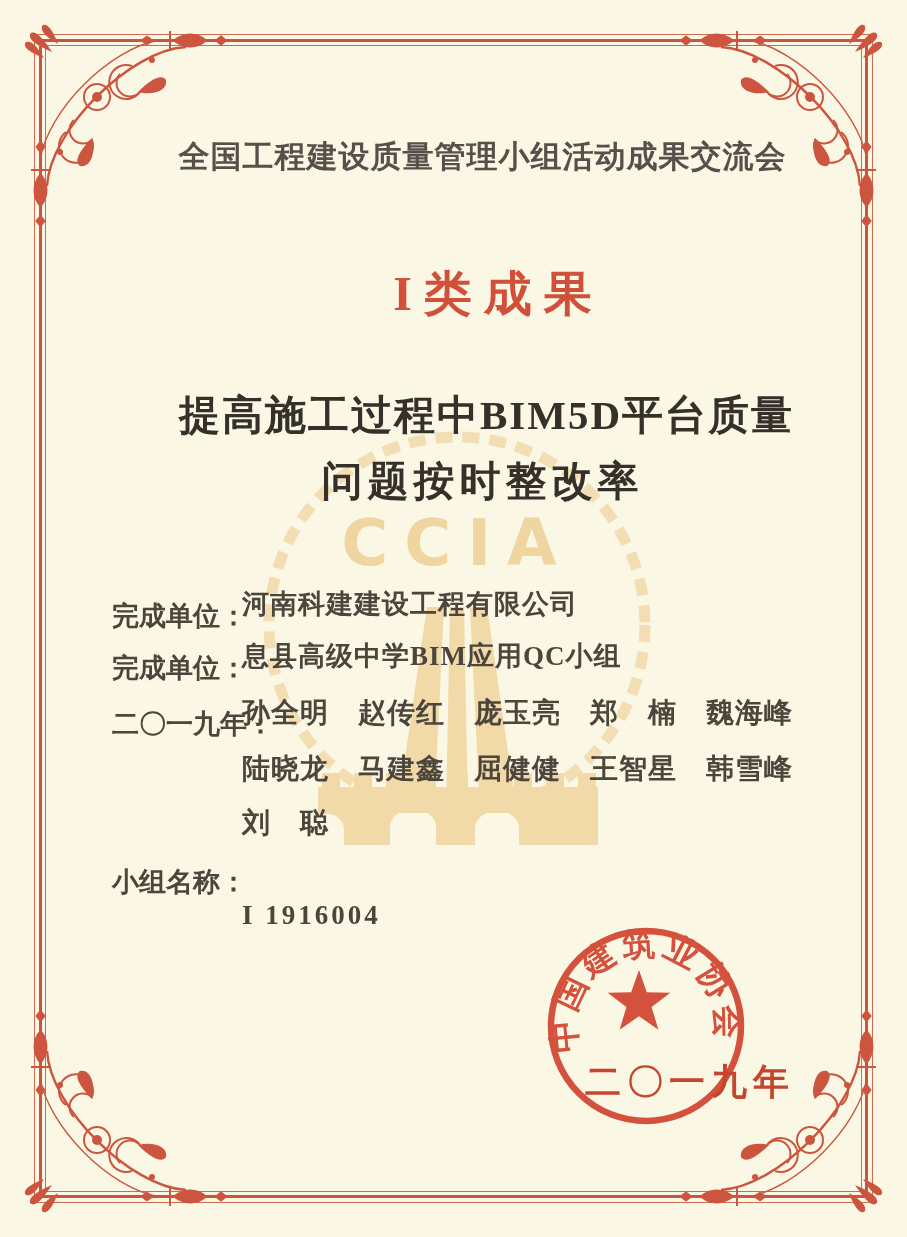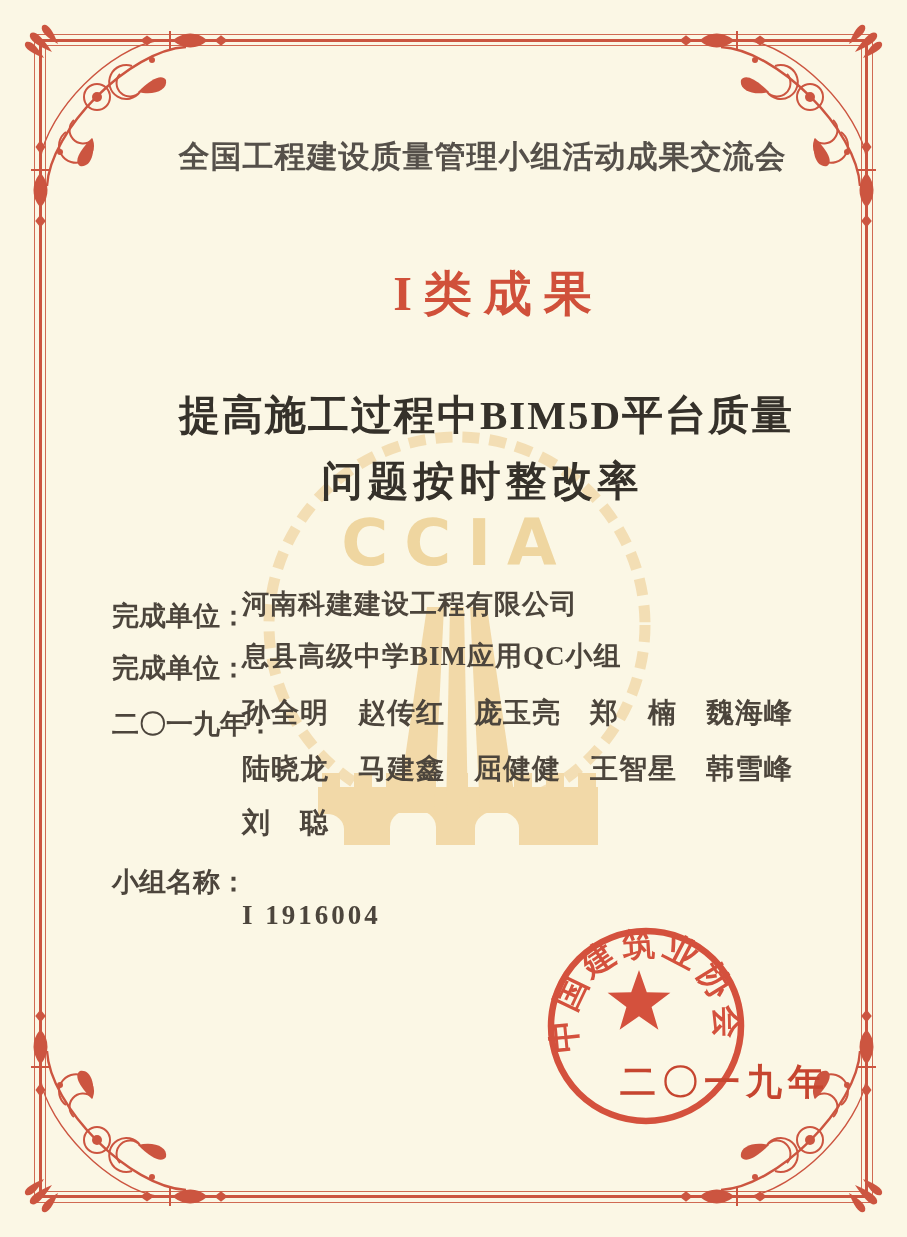--- a/index.html
+++ b/index.html
@@ -51,21 +51,21 @@
   .row-members2{top:750px;}
   .row-members3{top:804px;}
   .row-certno{top:852px;}
   .row-certno .field-value{letter-spacing:3px;margin-top:48px;}
   
   .seal{position:absolute;left:540px;top:920px;width:212px;height:212px;z-index:3;opacity:.9;pointer-events:none;}
   .seal-char-path{font-size:33px;letter-spacing:5px;fill:#d0402b;font-weight:700;
     font-family:"Liberation Serif","DejaVu Serif",serif;}
   .year-date{
     top:1058px;left:556px;z-index:4;
-    font-size:36px;letter-spacing:6px;color:#c6452f;font-weight:600;white-space:nowrap;margin-left:35px;
+    font-size:36px;letter-spacing:6px;color:#c6452f;font-weight:600;white-space:nowrap;
   }
 </style>
 </head>
 <body>
 
 <div class="page">
 
   <div class="frame frame-outer"></div>
   <div class="frame frame-mid"></div>
   <div class="frame frame-inner"></div>

